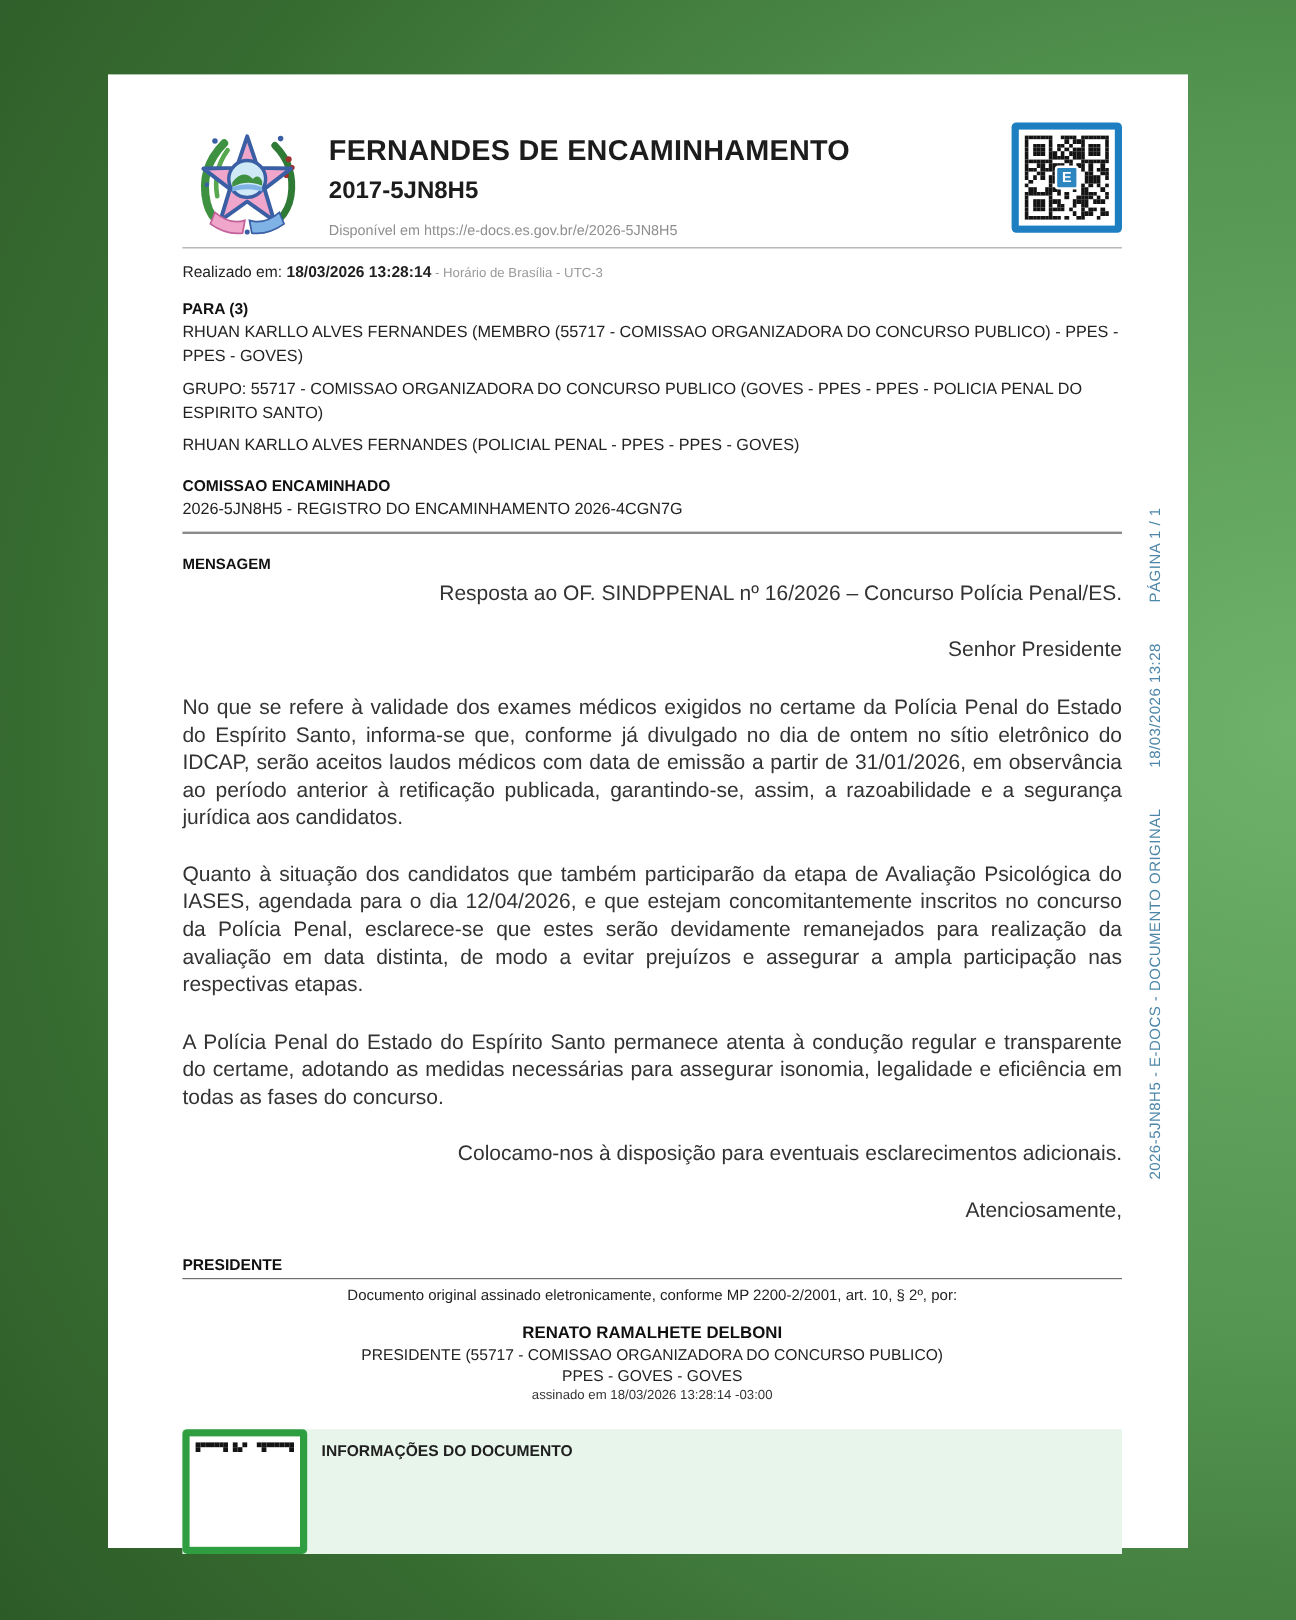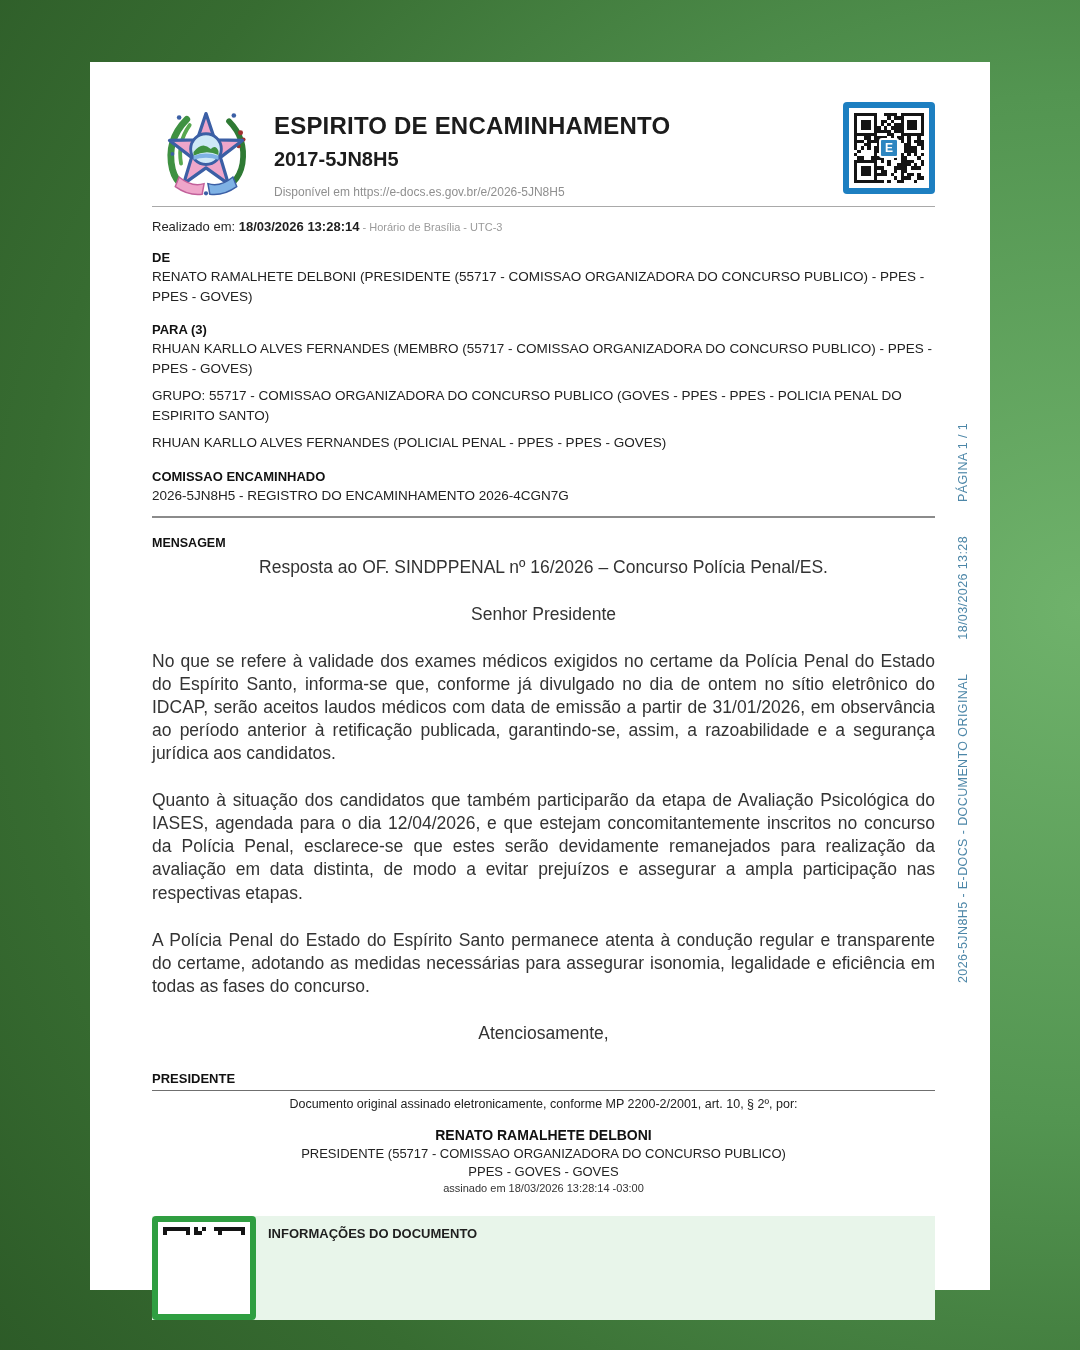--- a/index.html
+++ b/index.html
@@ -45,21 +45,21 @@
   .sec-label { font-size:13px; font-weight:bold; color:#111; }
   .sec-val { font-size:13.5px; color:#222; line-height:1.45; margin-top:2px; }
   .sec-val + .sec-val { margin-top:8px; }
   .sec-rule { border:none; border-top:2px solid #8b8b8b; margin-top:10px; }
 
   
   .msg { margin-top:18px; }
   .msg-label { font-size:12.5px; font-weight:bold; color:#111; }
   .msg-par { font-size:17.5px; color:#333; line-height:1.32; text-align:justify; margin-top:24px; }
   .msg-par.first { margin-top:6px; text-align:left; }
-  .msg-par.plain { text-align:center; }
+  .msg-par.plain { text-align:right; }
 
   
   .sig { margin-top:26px; }
   .sig-label { font-size:13px; font-weight:bold; color:#111; }
   .sig-rule { border:none; border-top:1.5px solid #6f6f6f; margin-top:4px; }
   .sig-body { text-align:center; margin-top:6px; }
   .sig-conform { font-size:12.5px; color:#222; }
   .sig-name { font-size:14px; font-weight:bold; color:#111; margin-top:16px; }
   .sig-role, .sig-org { font-size:13px; color:#222; margin-top:3px; }
   .sig-when { font-size:11px; color:#333; margin-top:3px; }
@@ -96,21 +96,21 @@
         <circle cx="50" cy="93" r="2.2" fill="#3b5fa5"></circle>
       <path d="M50 10 L59.2 37.4 L88 38 L65 55.6 L73.3 83.2 L50 66.6 L26.7 83.2 L35 55.6 L12 38 L40.8 37.4 Z" fill="#efa6ca" stroke="#3b5fa5" stroke-width="3.4" stroke-linejoin="round"></path>
       <circle cx="50" cy="47" r="16" fill="#cfe9f7" stroke="#3b5fa5" stroke-width="3"></circle>
       <path d="M37 50 Q46 38 55 47 Q60 42 63 49 L63 53 Q50 47 37 54 Z" fill="#3f9142"></path>
       <path d="M37 54 Q50 49 63 54 L63 58 Q50 54 37 58 Z" fill="#7fb2e5"></path>
       <path d="M22 76 Q35 87 48 83 L46 94 Q32 96 18 86 Z" fill="#efa6ca" stroke="#c2609a" stroke-width="1.5"></path>
       <path d="M78 76 Q65 87 52 83 L54 94 Q68 96 82 86 Z" fill="#7fb2e5" stroke="#3b5fa5" stroke-width="1.5"></path>
     </svg>
 
     <div class="hdr-mid">
-      <div class="hdr-title">ESPIRITO DE ENCAMINHAMENTO</div>
+      <div class="hdr-title">FERNANDES DE ENCAMINHAMENTO</div>
       <div class="hdr-num">2017-5JN8H5</div>
       <div class="hdr-avail">Disponível em https://e-docs.es.gov.br/e/2026-5JN8H5</div>
     </div>
 
     <div class="qr-frame blue">
       <div class="qr-white">
           <div class="qr-grid">
             <i style="grid-row:1;grid-column:1"></i>
             <i style="grid-row:1;grid-column:2"></i>
             <i style="grid-row:1;grid-column:3"></i>
@@ -363,24 +363,20 @@
             <i style="grid-row:21;grid-column:19"></i>
           </div>
         </div>
       <div class="qr-badge">E</div>
     </div>
   </div>
   <hr class="hdr-rule">
 
   <div class="realizado"><span>Realizado em: </span><b>18/03/2026 13:28:14</b><span class="tz"> - Horário de Brasília - UTC-3</span></div>
 
-  <div class="sec">
-    <div class="sec-label">DE</div>
-    <div class="sec-val">RENATO RAMALHETE DELBONI (PRESIDENTE (55717 - COMISSAO ORGANIZADORA DO CONCURSO PUBLICO) - PPES - PPES - GOVES)</div>
-  </div>
 
   <div class="sec">
     <div class="sec-label">PARA (3)</div>
     <div class="sec-val">RHUAN KARLLO ALVES FERNANDES (MEMBRO (55717 - COMISSAO ORGANIZADORA DO CONCURSO PUBLICO) - PPES - PPES - GOVES)</div>
     <div class="sec-val">GRUPO: 55717 - COMISSAO ORGANIZADORA DO CONCURSO PUBLICO (GOVES - PPES - PPES - POLICIA PENAL DO ESPIRITO SANTO)</div>
     <div class="sec-val">RHUAN KARLLO ALVES FERNANDES (POLICIAL PENAL - PPES - PPES - GOVES)</div>
   </div>
 
   <div class="sec">
     <div class="sec-label">COMISSAO ENCAMINHADO</div>
@@ -388,20 +384,21 @@
     <hr class="sec-rule">
   </div>
 
   <div class="msg">
     <div class="msg-label">MENSAGEM</div>
     <div class="msg-par first plain">Resposta ao OF. SINDPPENAL nº 16/2026 – Concurso Polícia Penal/ES.</div>
     <div class="msg-par plain">Senhor Presidente</div>
     <div class="msg-par">No que se refere à validade dos exames médicos exigidos no certame da Polícia Penal do Estado do Espírito Santo, informa-se que, conforme já divulgado no dia de ontem no sítio eletrônico do IDCAP, serão aceitos laudos médicos com data de emissão a partir de 31/01/2026, em observância ao período anterior à retificação publicada, garantindo-se, assim, a razoabilidade e a segurança jurídica aos candidatos.</div>
     <div class="msg-par">Quanto à situação dos candidatos que também participarão da etapa de Avaliação Psicológica do IASES, agendada para o dia 12/04/2026, e que estejam concomitantemente inscritos no concurso da Polícia Penal, esclarece-se que estes serão devidamente remanejados para realização da avaliação em data distinta, de modo a evitar prejuízos e assegurar a ampla participação nas respectivas etapas.</div>
     <div class="msg-par">A Polícia Penal do Estado do Espírito Santo permanece atenta à condução regular e transparente do certame, adotando as medidas necessárias para assegurar isonomia, legalidade e eficiência em todas as fases do concurso.</div>
+    <div class="msg-par plain">Colocamo-nos à disposição para eventuais esclarecimentos adicionais.</div>
     <div class="msg-par plain">Atenciosamente,</div>
   </div>
 
   <div class="sig">
     <div class="sig-label">PRESIDENTE</div>
     <hr class="sig-rule">
     <div class="sig-body">
       <div class="sig-conform">Documento original assinado eletronicamente, conforme MP 2200-2/2001, art. 10, § 2º, por:</div>
       <div class="sig-name">RENATO RAMALHETE DELBONI</div>
       <div class="sig-role">PRESIDENTE (55717 - COMISSAO ORGANIZADORA DO CONCURSO PUBLICO)</div>

